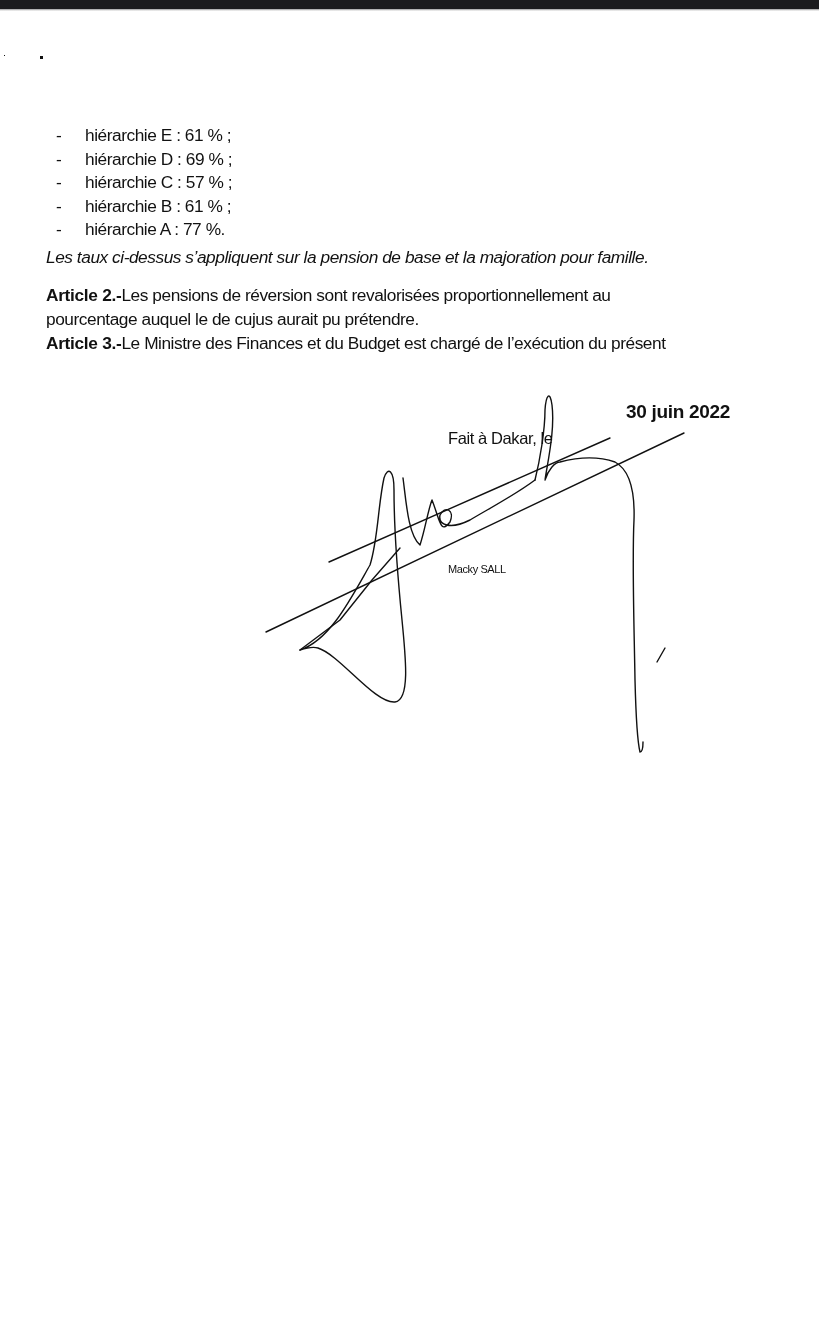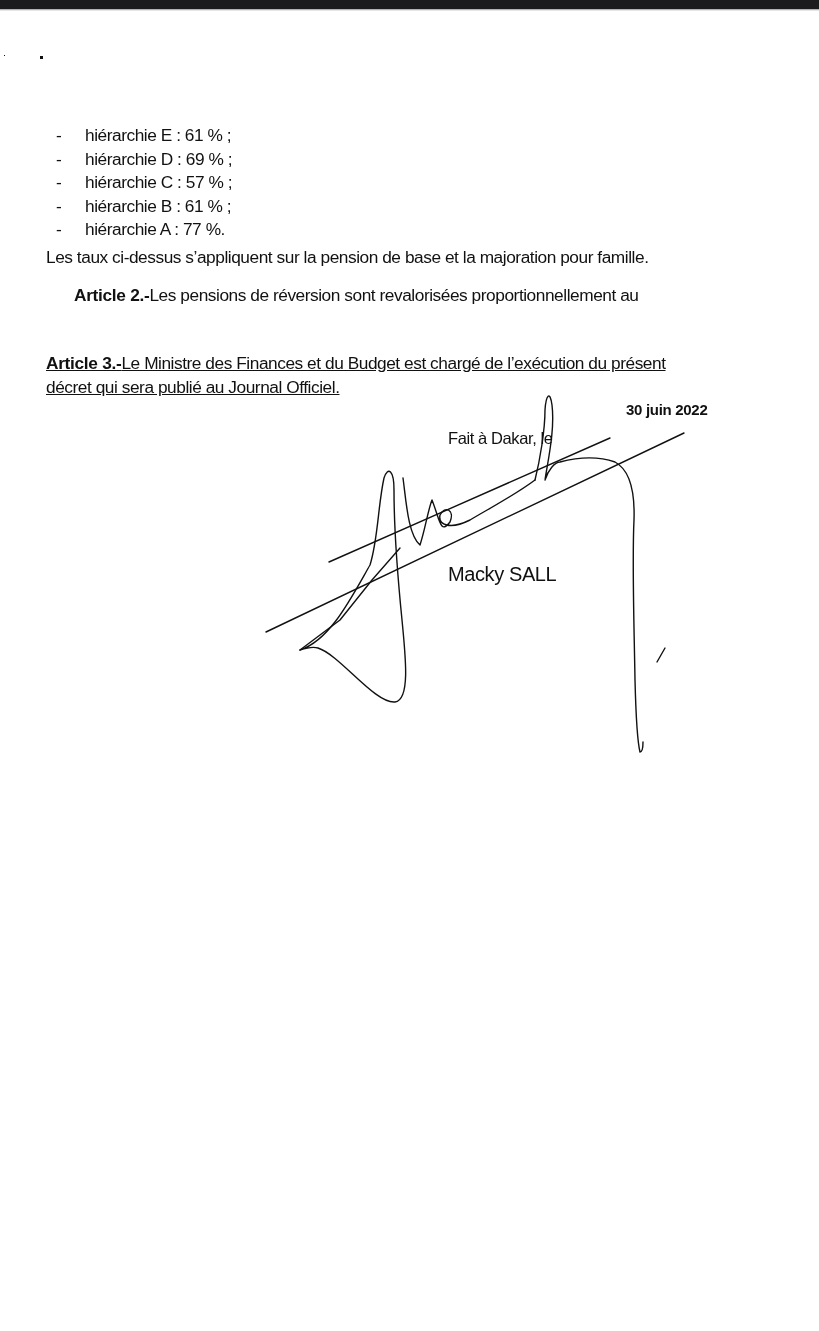--- a/index.html
+++ b/index.html
@@ -8,50 +8,50 @@
     .topbar { position:absolute; left:0; top:0; width:819px; height:9px; background:#1c1c1e; }
     .topbar::after { content:""; position:absolute; left:0; top:9px; width:819px; height:2px;
       background:linear-gradient(#9a9a9a,#ffffff); }
     .speck { position:absolute; background:#111; }
     .doc { position:absolute; left:46px; top:0; width:720px; font-size:17.3px; letter-spacing:-0.45px; }
     .list { position:absolute; top:124px; left:0; margin:0; padding:0; list-style:none; }
     .list li { height:23.5px; line-height:23.5px; position:relative; padding-left:39px; white-space:nowrap; }
     .list li .dash { position:absolute; left:10px; top:0; }
     .para { position:absolute; left:0; width:720px; line-height:23.5px; white-space:nowrap; }
     .para b { font-weight:bold; letter-spacing:-0.3px; }
-    .date { position:absolute; left:626px; top:401px; font-weight:bold; font-size:15px; letter-spacing:-0.3px; white-space:nowrap; }
+    .date { position:absolute; left:626px; top:401px; font-weight:bold; font-size:19px; letter-spacing:-0.3px; white-space:nowrap; }
     .fait { position:absolute; left:448px; top:429px; font-size:16.5px; letter-spacing:-0.4px; white-space:nowrap; }
-    .name { position:absolute; left:448px; top:563px; font-size:20px; letter-spacing:-0.4px; white-space:nowrap; }
+    .name { position:absolute; left:448px; top:563px; font-size:11px; letter-spacing:-0.4px; white-space:nowrap; }
     svg.sig { position:absolute; left:0; top:0; width:819px; height:1331px; pointer-events:none; }
   </style>
 </head>
 <body>
 
 <div class="topbar"></div>
 <div class="speck" style="left:4px;top:55px;width:1px;height:1px;"></div>
 <div class="speck" style="left:40px;top:56px;width:3px;height:3px;"></div>
 
 <div class="doc">
   <ul class="list">
     <li><span class="dash">-</span><span>hiérarchie E : 61 % ;</span></li>
     <li><span class="dash">-</span><span>hiérarchie D : 69 % ;</span></li>
     <li><span class="dash">-</span><span>hiérarchie C : 57 % ;</span></li>
     <li><span class="dash">-</span><span>hiérarchie B : 61 % ;</span></li>
     <li><span class="dash">-</span><span>hiérarchie A : 77 %.</span></li>
   </ul>
 
-  <div class="para" style="top:246px;">Les taux ci-dessus s’appliquent sur la pension de base et la majoration pour famille.</div>
+  <div class="para" style="top:246px;font-style:italic;">Les taux ci-dessus s’appliquent sur la pension de base et la majoration pour famille.</div>
 
-  <div class="para" style="top:284px;margin-left:28px;">
+  <div class="para" style="top:284px;">
     <b>Article 2.-</b><span>Les pensions de réversion sont revalorisées proportionnellement au</span><br>
+    <span>pourcentage auquel le de cujus aurait pu prétendre.</span>
   </div>
 
-  <div class="para" style="top:352px;text-decoration:underline;">
+  <div class="para" style="top:332px;">
     <b>Article 3.-</b><span>Le Ministre des Finances et du Budget est chargé de l’exécution du présent</span><br>
-    <span>décret qui sera publié au Journal Officiel.</span>
   </div>
 </div>
 
 <div class="date">30 juin 2022</div>
 <div class="fait">Fait à Dakar, le</div>
 <div class="name">Macky SALL</div>
 
 <svg class="sig" viewBox="0 0 819 1331" xmlns="http://www.w3.org/2000/svg">
   <g fill="none" stroke="#111" stroke-width="1.4" stroke-linecap="round" stroke-linejoin="round">
 

